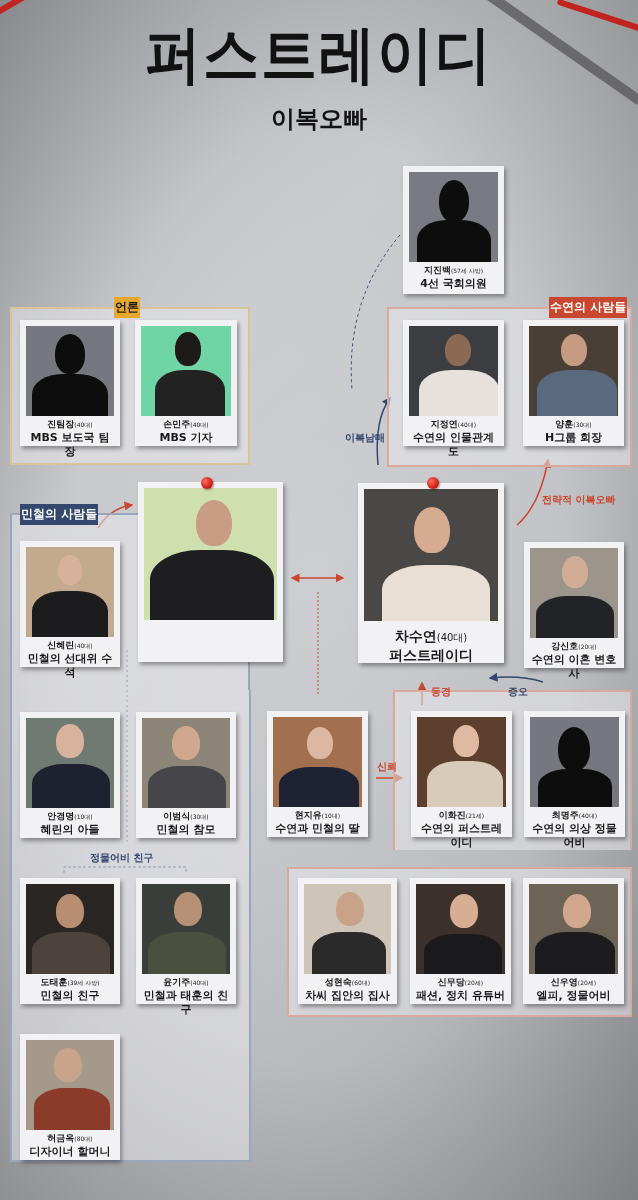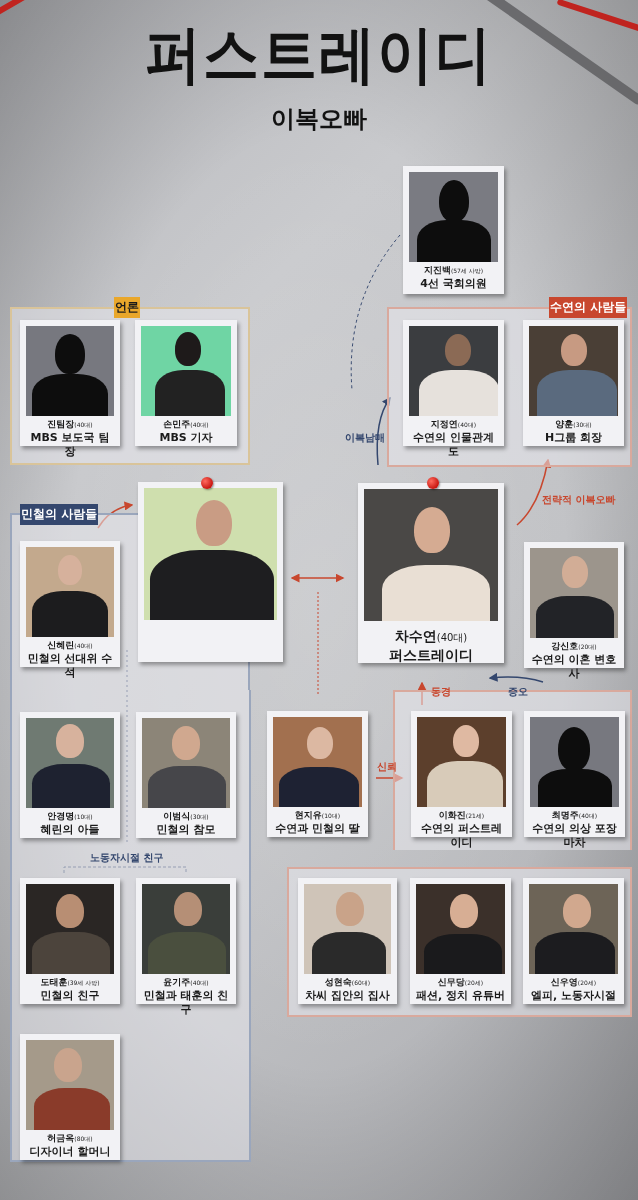--- a/index.html
+++ b/index.html
@@ -120,21 +120,21 @@
 <div class="group" style="left:387px; top:307px; width:245px; height:160px; border-color:#d9a99d;"></div>
 <div class="group-label" style="left:549px; top:297px; background:#c8472e;">수연의 사람들</div>
 
 <div class="group" style="left:10px; top:513px; width:240px; height:177px; border-color:#9aa6bc; border-bottom:none;"></div>
 <div class="group" style="left:10px; top:690px; width:241px; height:472px; border-color:#9aa6bc; border-top:none;"></div>
 <div class="group-label" style="left:20px; top:504px; background:#34476e;">민철의 사람들</div>
 
 <div class="group" style="left:393px; top:690px; width:239px; height:160px; border-color:#d9a99d; border-bottom:none;"></div>
 <div class="group" style="left:287px; top:867px; width:345px; height:150px; border-color:#d9a99d;"></div>
 
-<div class="rel-label" style="left:90px; top:851px; color:#34476e;">노동자시절 친구</div>
+<div class="rel-label" style="left:90px; top:851px; color:#34476e;">정물어비 친구</div>
 
 <div class="rel-label" style="left:345px; top:431px; color:#34476e;">이복남매</div>
 <div class="rel-label" style="left:542px; top:493px; color:#c8472e;">전략적 이복오빠</div>
 <div class="rel-label" style="left:431px; top:685px; color:#c8472e;">동경</div>
 <div class="rel-label" style="left:508px; top:685px; color:#34476e;">증오</div>
 <div class="rel-label" style="left:377px; top:760px; color:#c8472e;">신뢰</div>
 
 <div class="card" style="left:403px; top:166px; width:101px; height:128px;">
   <div class="photo" style="height:90px; background:#7a7b82;">
     <div class="head" style="left:30px; top:8px; width:30px; height:42px; background:#0d0d0d;"></div>
@@ -276,21 +276,21 @@
   </div>
 </div>
 
 <div class="card" style="left:524px; top:711px; width:101px; height:126px;">
   <div class="photo" style="height:90px; background:#77787f;">
     <div class="head" style="left:28px; top:10px; width:32px; height:44px; background:#0d0d0d;"></div>
     <div class="body" style="left:8px; top:52px; width:74px; height:42px; background:#0d0d0d;"></div>
   </div>
   <div class="caption">
     <div class="cap-name"><span>최명주</span><span class="cap-age">(40대)</span></div>
-    <div class="cap-role">수연의 의상 포장마차</div>
+    <div class="cap-role">수연의 의상 정물어비</div>
   </div>
 </div>
 
 <div class="card" style="left:20px; top:878px; width:100px; height:126px;">
   <div class="photo" style="height:90px; background:#2a2624;">
     <div class="head" style="left:30px; top:10px; width:28px; height:34px; background:#b88e73;"></div>
     <div class="body" style="left:6px; top:48px; width:78px; height:46px; background:#4c443c;"></div>
   </div>
   <div class="caption">
     <div class="cap-name"><span>도태훈</span><span class="cap-age">(39세 사망)</span></div>
@@ -331,21 +331,21 @@
   </div>
 </div>
 
 <div class="card" style="left:523px; top:878px; width:101px; height:126px;">
   <div class="photo" style="height:90px; background:#6d6457;">
     <div class="head" style="left:34px; top:10px; width:28px; height:34px; background:#d1a88e;"></div>
     <div class="body" style="left:6px; top:48px; width:80px; height:46px; background:#1c1c1f;"></div>
   </div>
   <div class="caption">
     <div class="cap-name"><span>신우영</span><span class="cap-age">(20세)</span></div>
-    <div class="cap-role">엘피, 노동자시절</div>
+    <div class="cap-role">엘피, 정물어비</div>
   </div>
 </div>
 
 <div class="card" style="left:20px; top:1034px; width:100px; height:126px;">
   <div class="photo" style="height:90px; background:#a59a8a;">
     <div class="head" style="left:28px; top:8px; width:28px; height:34px; background:#c9a48d;"></div>
     <div class="body" style="left:8px; top:48px; width:76px; height:46px; background:#8a3b2a;"></div>
   </div>
   <div class="caption">
     <div class="cap-name"><span>허금옥</span><span class="cap-age">(80대)</span></div>

